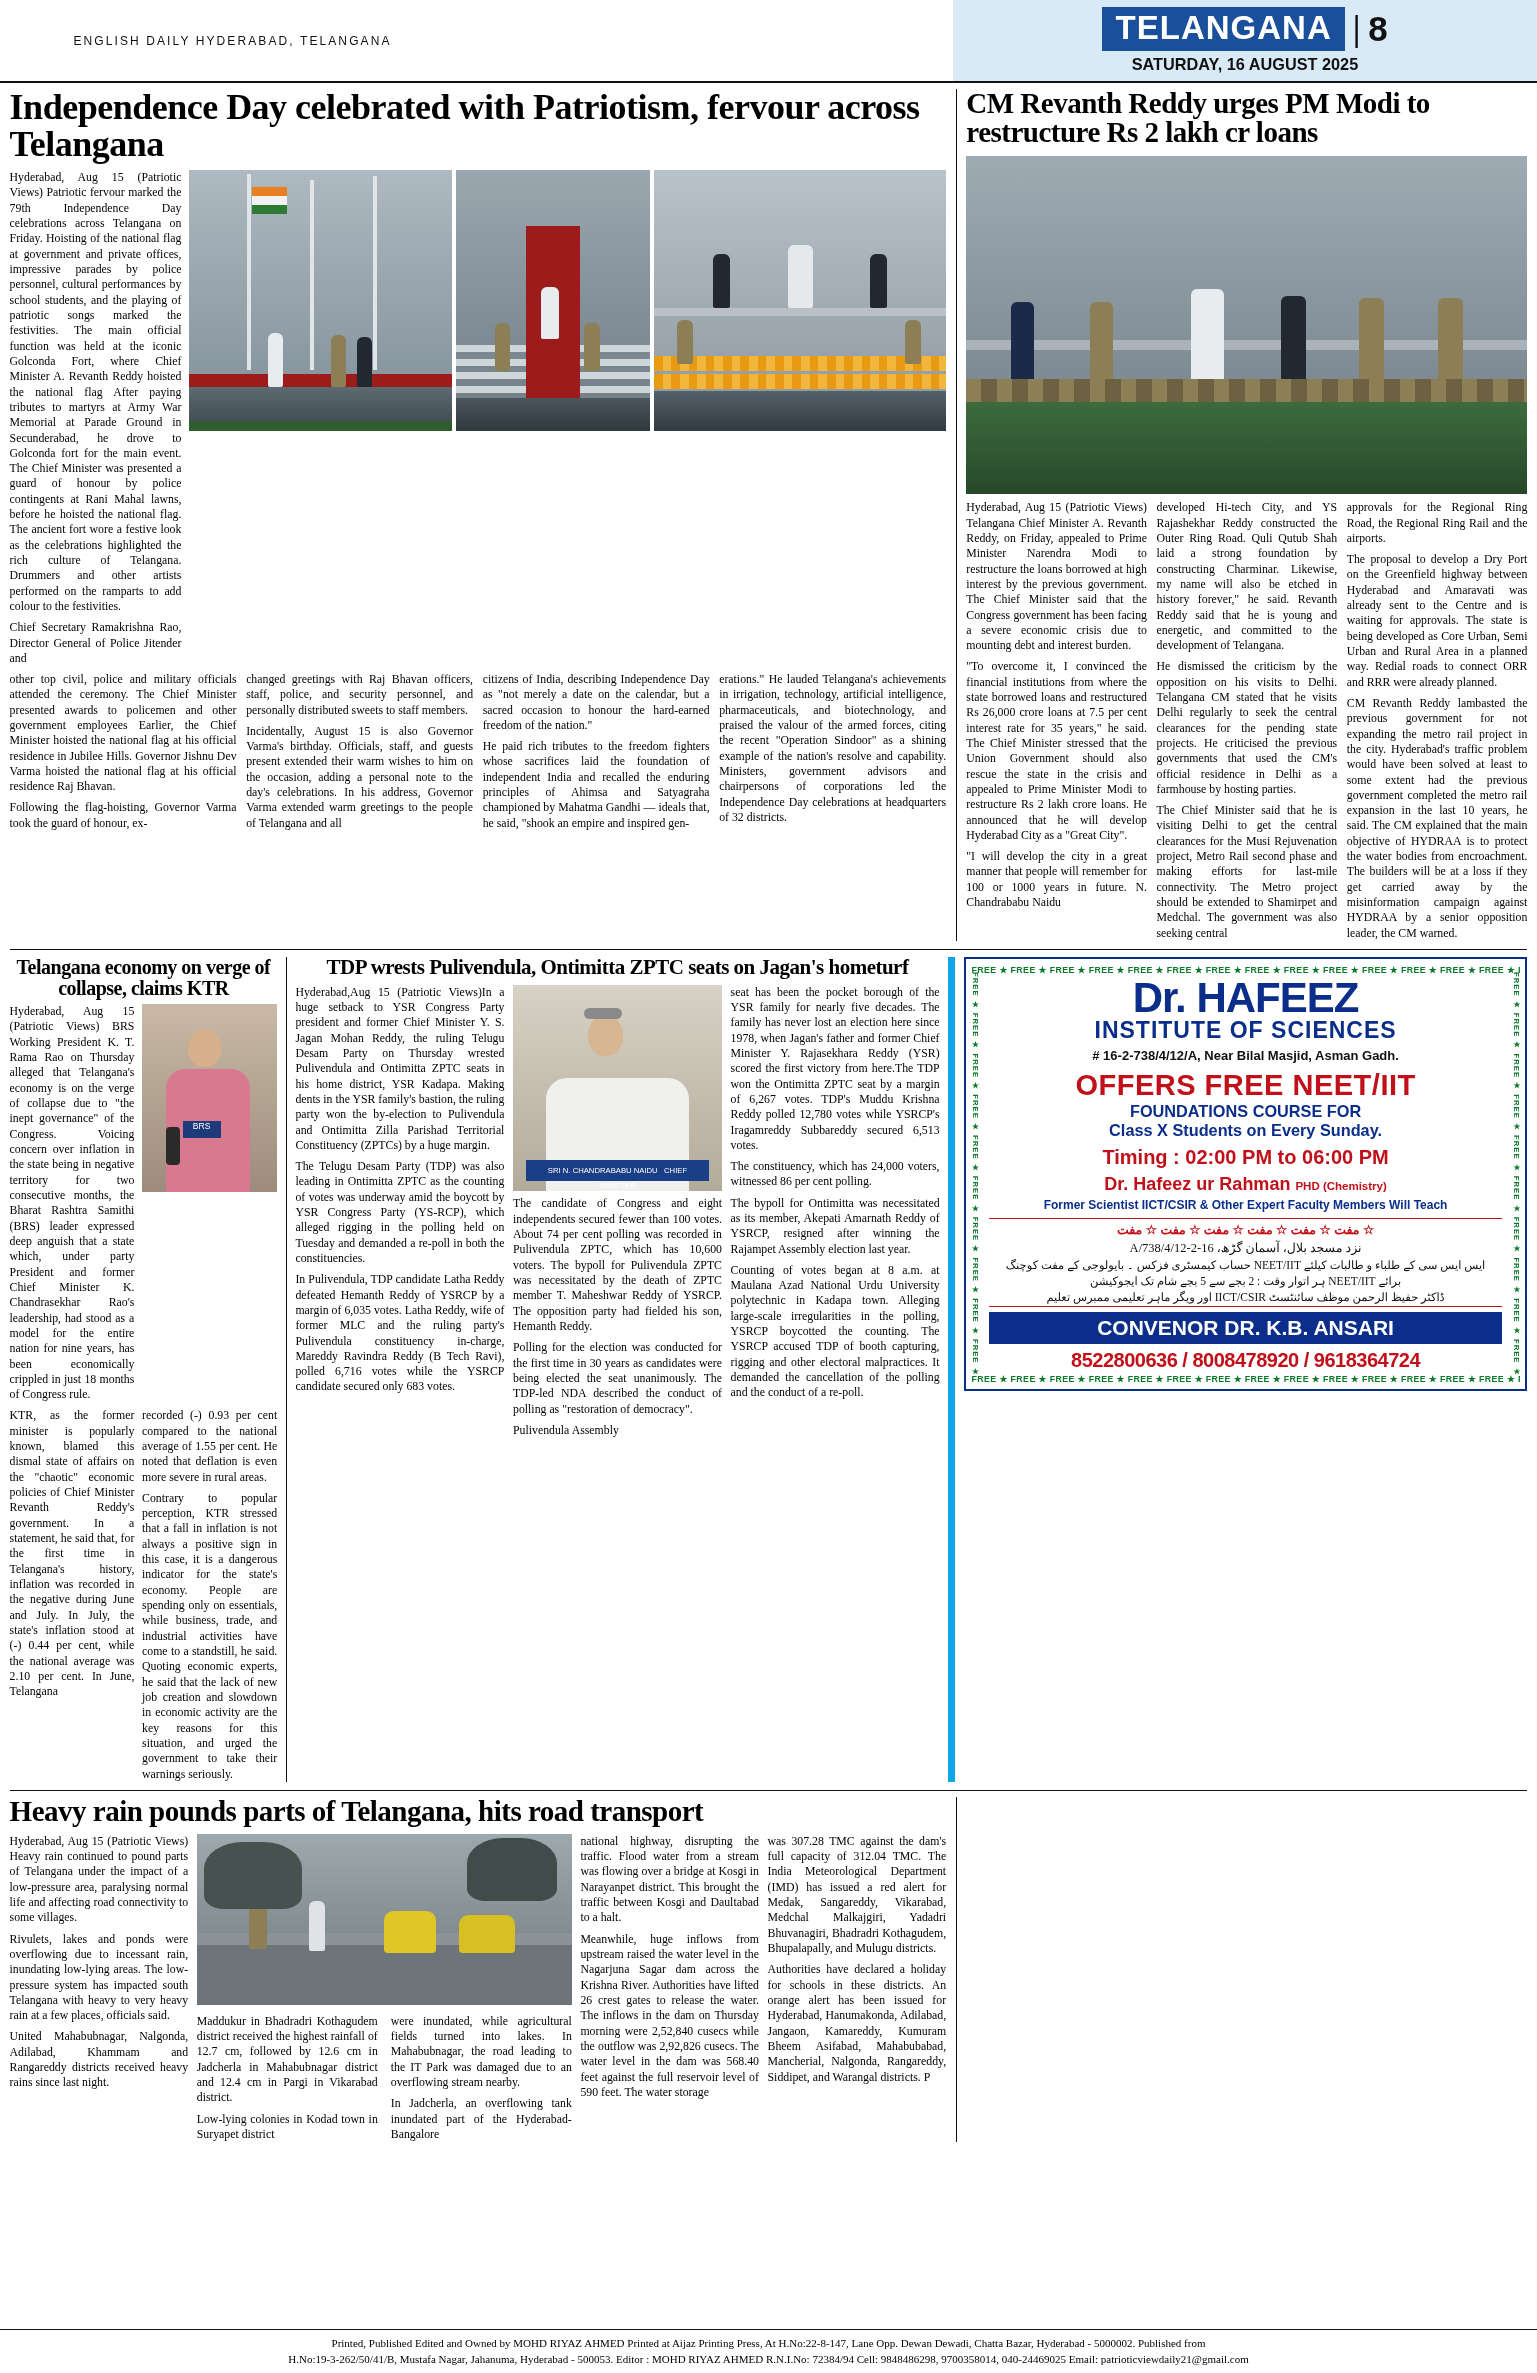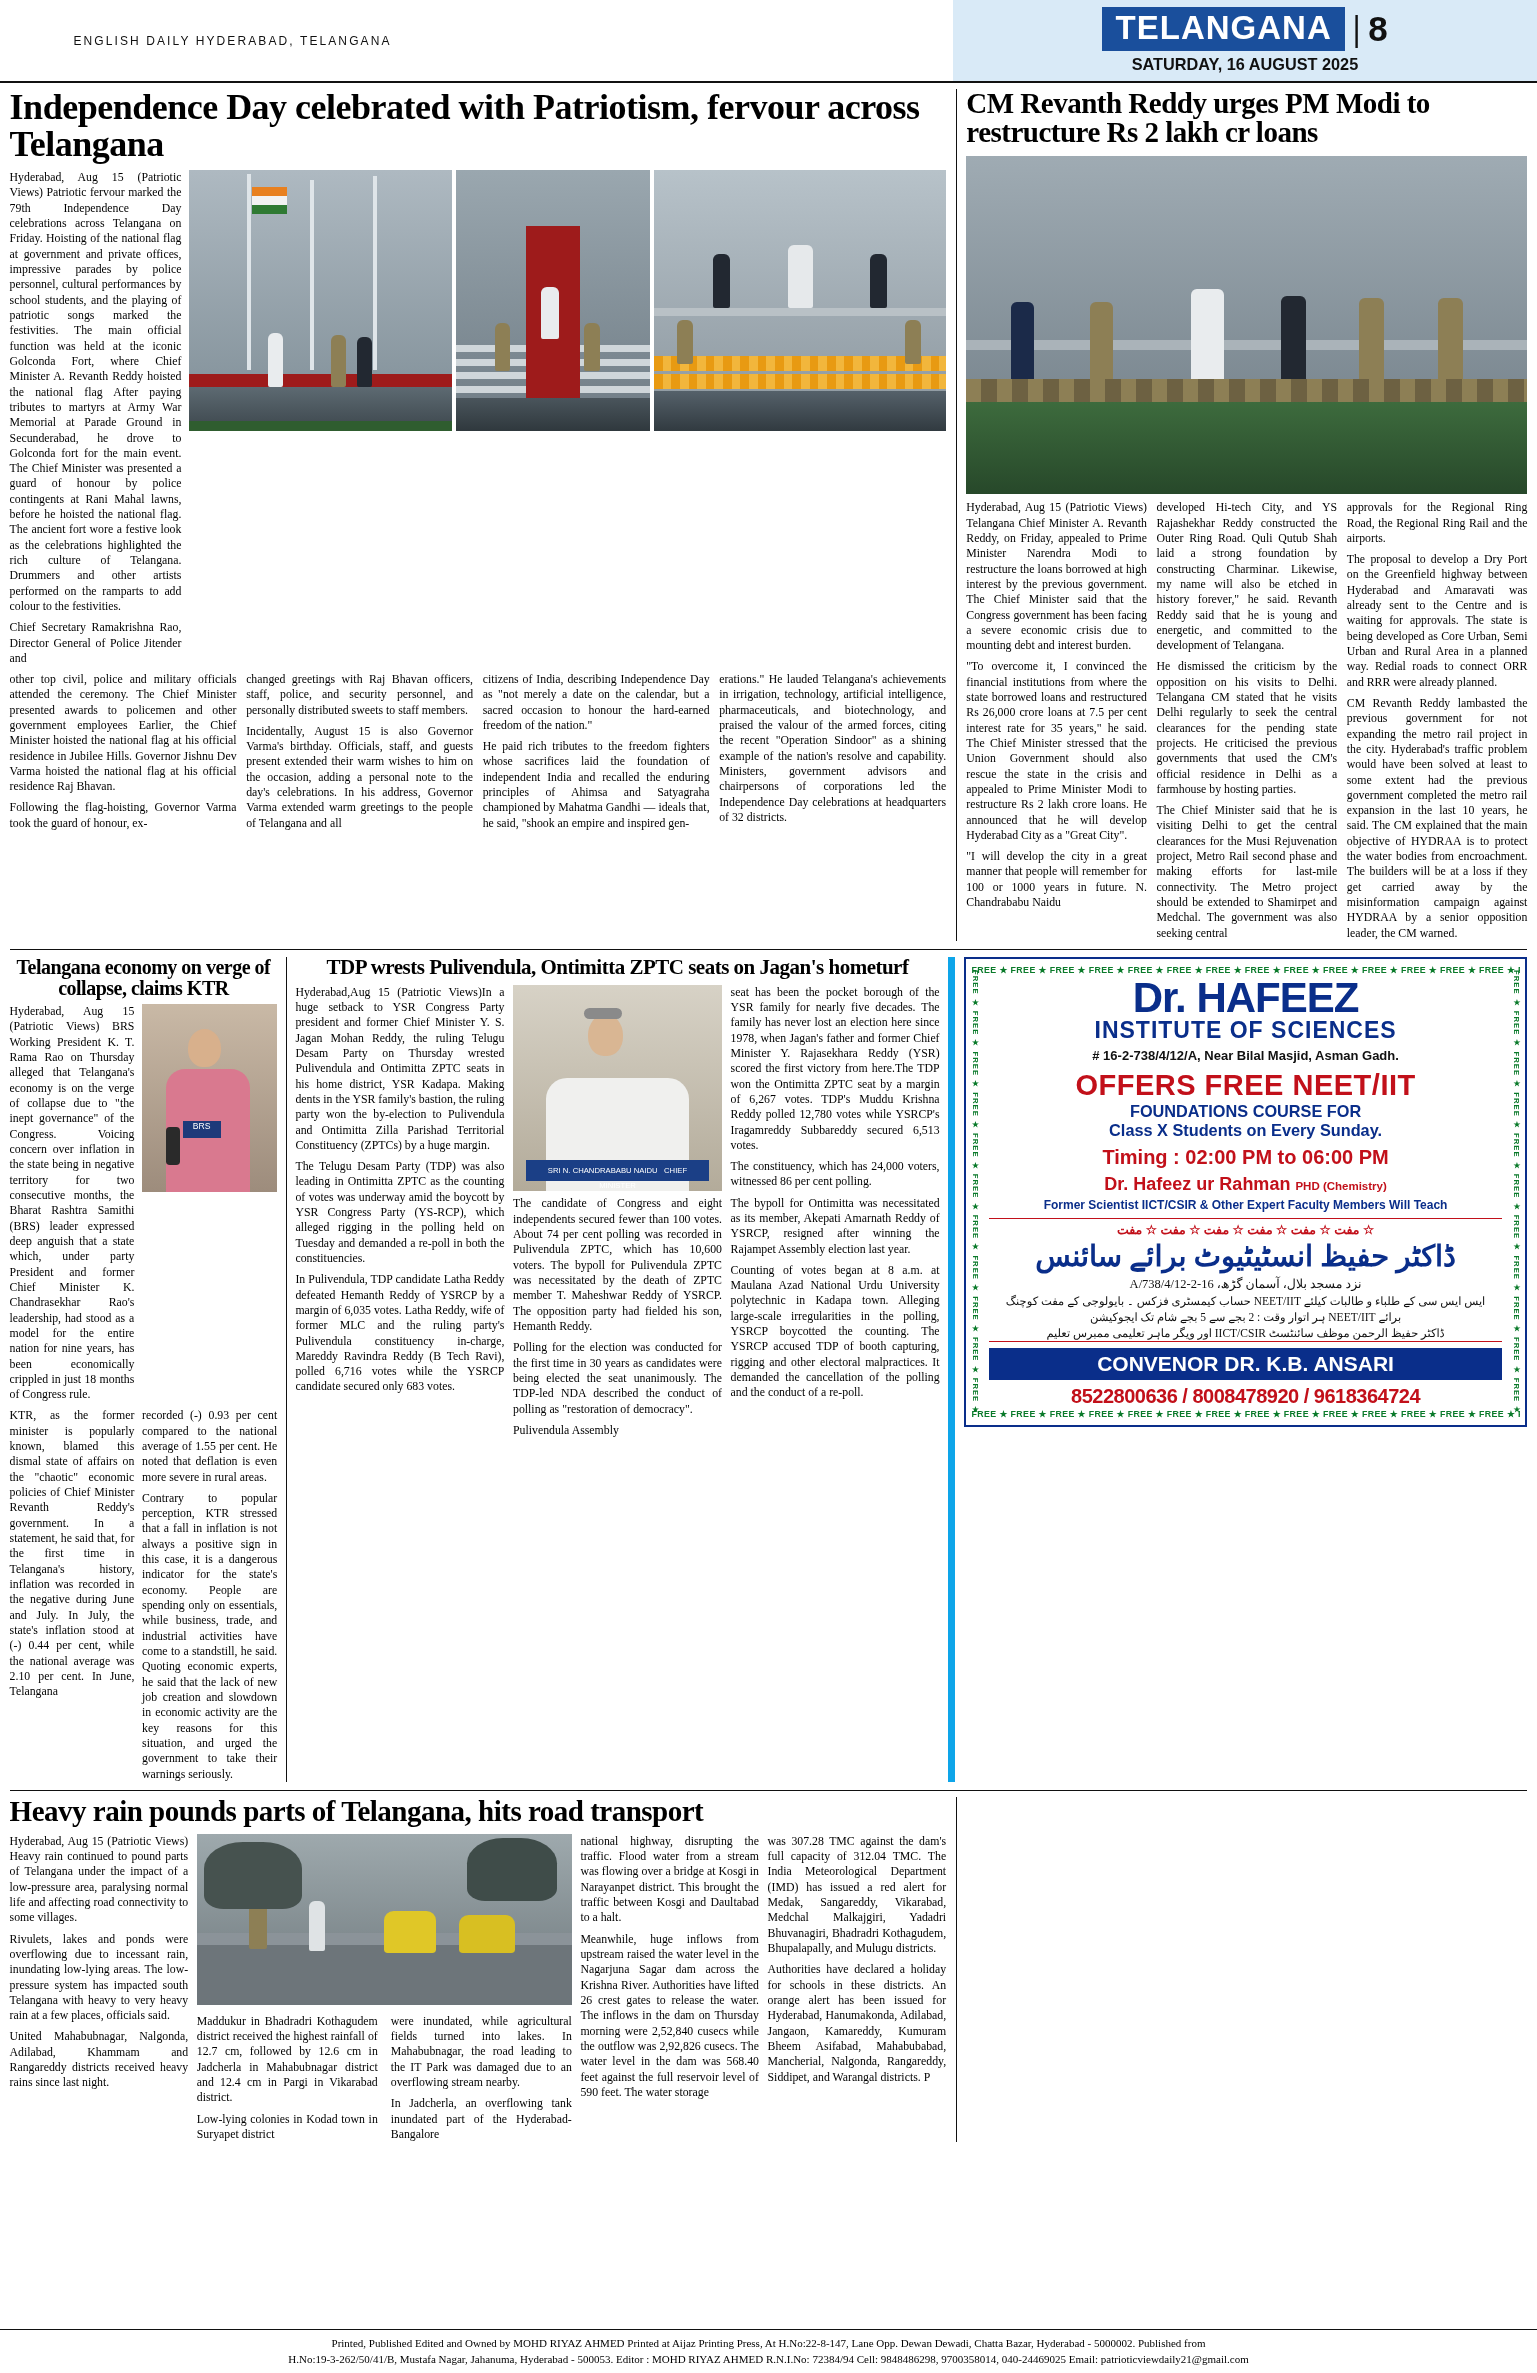--- a/index.html
+++ b/index.html
@@ -467,21 +467,20 @@
           <div class="ad-inst">INSTITUTE OF SCIENCES</div>
           <div class="ad-addr"># 16-2-738/4/12/A, Near Bilal Masjid, Asman Gadh.</div>
           <div class="ad-offers">OFFERS FREE NEET/IIT</div>
           <div class="ad-found">FOUNDATIONS COURSE FOR</div>
           <div class="ad-class">Class X Students on Every Sunday.</div>
           <div class="ad-timing">Timing : 02:00 PM to 06:00 PM</div>
           <div class="ad-doc"><span>Dr. Hafeez ur Rahman</span> <small>PHD (Chemistry)</small></div>
           <div class="ad-faculty">Former Scientist IICT/CSIR &amp; Other Expert Faculty Members Will Teach</div>
           <div class="ad-urdu-band">
             <div class="ad-urdu-free">مفت ☆ مفت ☆ مفت ☆ مفت ☆ مفت ☆ مفت ☆</div>
-            <div class="ad-urdu-big">ڈاکٹر حفیظ انسٹیٹیوٹ برائے سائنس</div>
             <div class="ad-urdu-line">نزد مسجد بلال، آسمان گڑھ، 16-2-738/4/12/A</div>
             <div class="ad-urdu-line2">ایس ایس سی کے طلباء و طالبات کیلئے NEET/IIT حساب کیمسٹری فزکس ۔ بایولوجی کے مفت کوچنگ</div>
             <div class="ad-urdu-line2">برائے NEET/IIT ہر اتوار وقت : 2 بجے سے 5 بجے شام تک ایجوکیشن</div>
             <div class="ad-urdu-line2">ڈاکٹر حفیظ الرحمن موظف سائنٹسٹ IICT/CSIR اور ویگر ماہر تعلیمی ممبرس تعلیم</div>
           </div>
           <div class="ad-convenor">CONVENOR  DR. K.B. ANSARI</div>
           <div class="ad-phone">8522800636 / 8008478920 / 9618364724</div>
         </div>
         <div class="ad-free-bot">FREE ★ FREE ★ FREE ★ FREE ★ FREE ★ FREE ★ FREE ★ FREE ★ FREE ★ FREE ★ FREE ★ FREE ★ FREE ★ FREE ★ FREE</div>
       </div>

